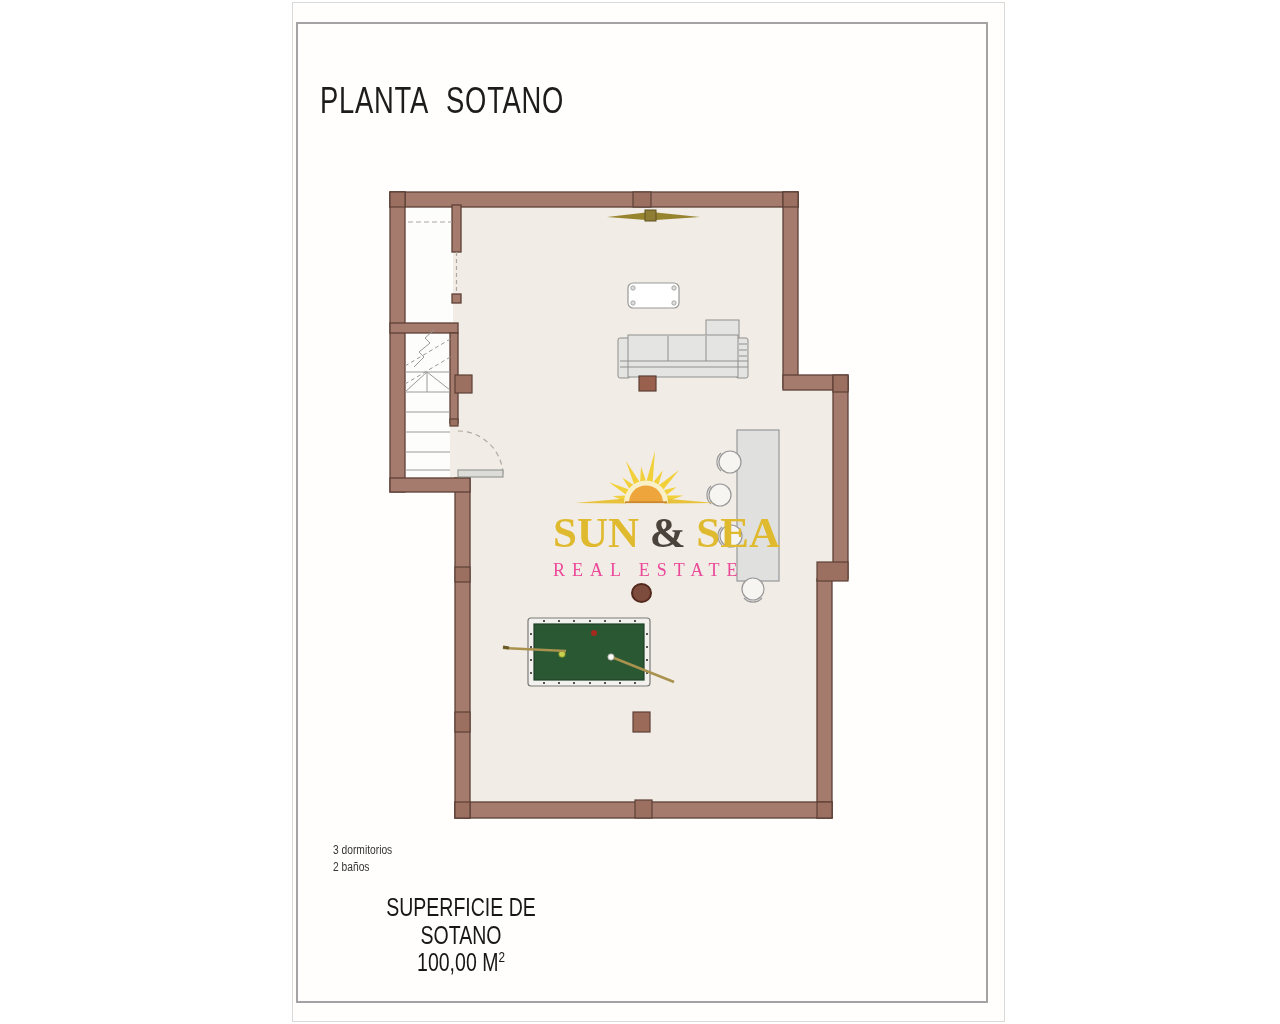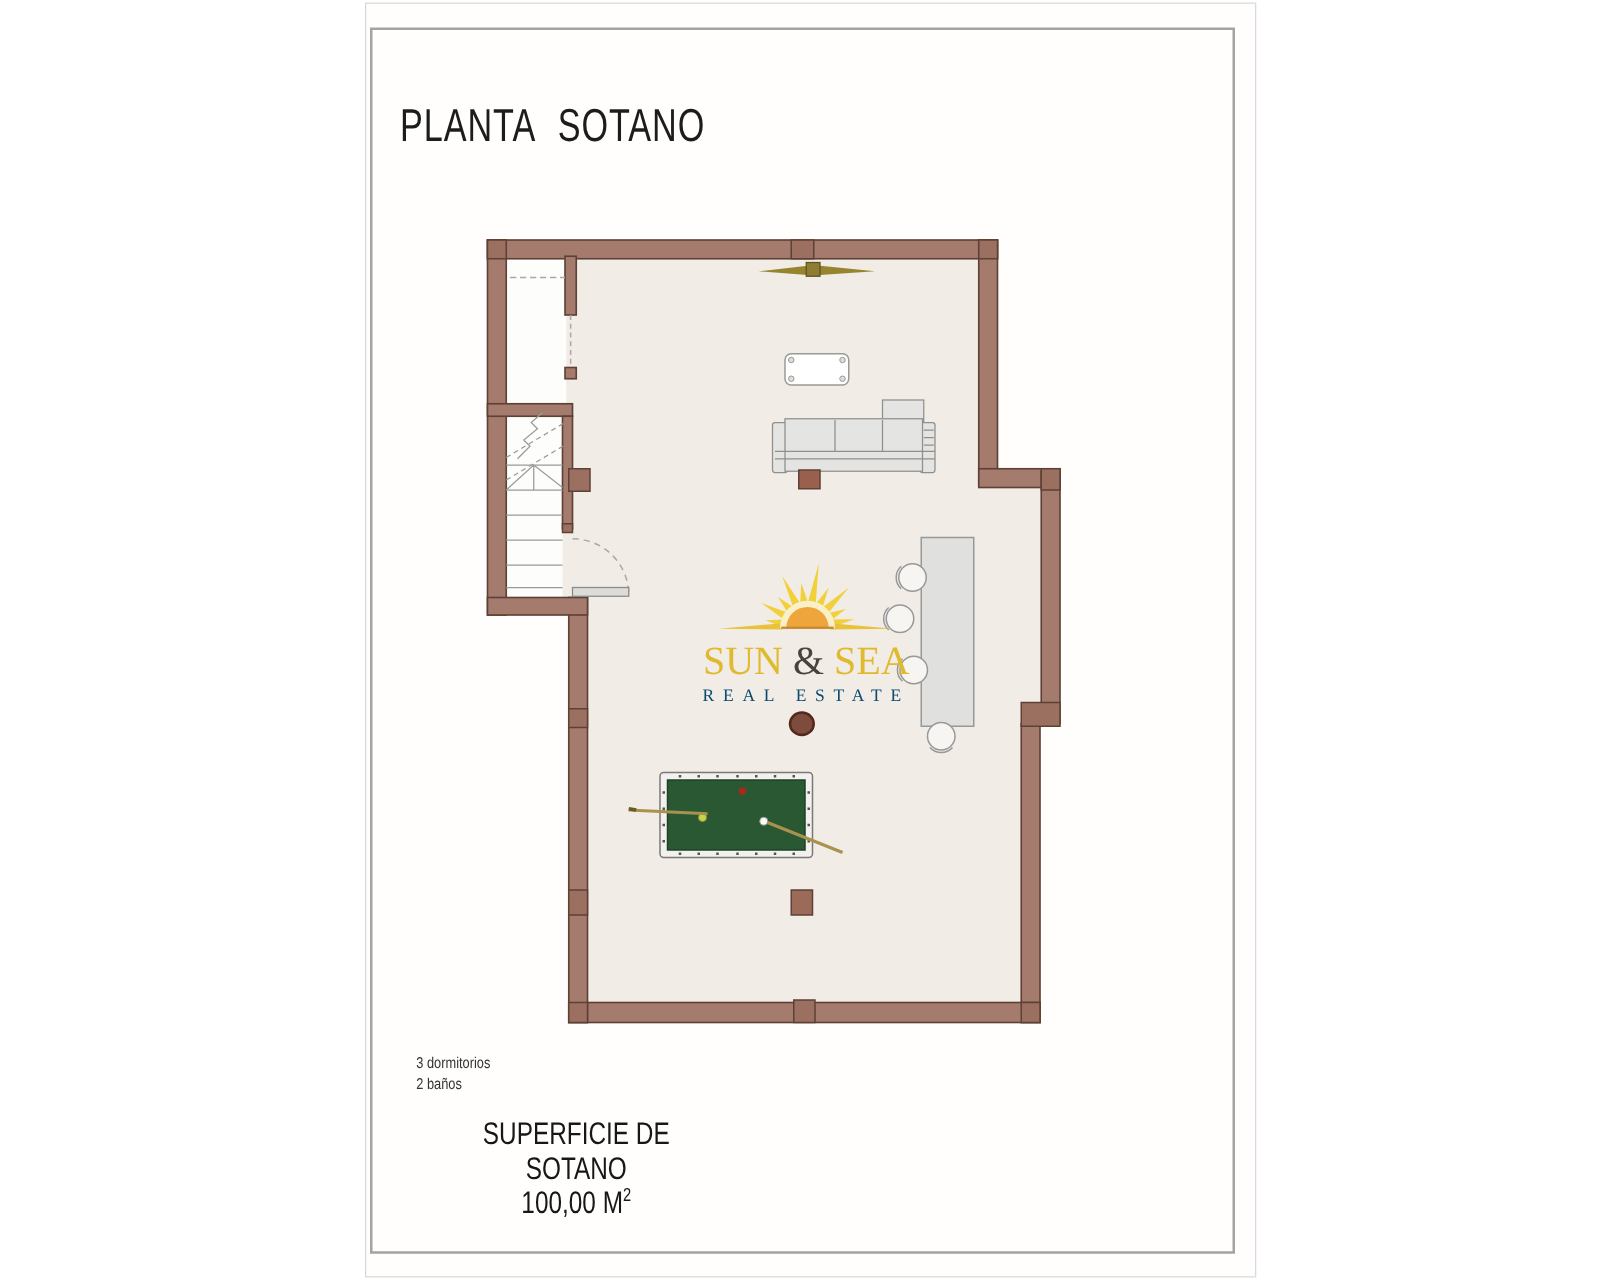--- a/index.html
+++ b/index.html
@@ -19,26 +19,26 @@
   .plan-title{
     left:320px;top:80px;
     font-size:37px;color:#1c1c1c;letter-spacing:1px;word-spacing:14px;
     transform:scaleX(0.74);transform-origin:left top;white-space:nowrap;
   }
   .plan-svg{left:385px;top:185px;z-index:1;}
   .logo{
     left:553px;top:449px;width:184px;text-align:center;z-index:5;line-height:1;
   }
   .logo-name{
-    font-family:"Liberation Serif",serif;font-weight:normal;
-    font-size:32px;color:#e0ba2e;letter-spacing:0px;margin-top:1px;white-space:nowrap;
+    font-family:"Liberation Serif",serif;font-weight:bold;
+    font-size:43px;color:#e0ba2e;letter-spacing:0px;margin-top:1px;white-space:nowrap;
   }
   .logo-name .amp{color:#4a433c;}
   .logo-sub{
-    font-family:"Liberation Serif",serif;font-size:14px;color:#0c4a6e;
+    font-family:"Liberation Serif",serif;font-size:18px;color:#ec4899;
     letter-spacing:7px;margin-top:7px;white-space:nowrap;
   }
   .logo-dot{
     width:17px;height:16px;border-radius:50%;
     background:#7d4c3c;border:2px solid #53291e;
     margin:4px auto 0;transform:translateX(-4px);
   }
   .footer-small{
     left:333px;top:842px;font-size:12.5px;color:#333;line-height:1.35;
     transform:scaleX(0.82);transform-origin:left top;

